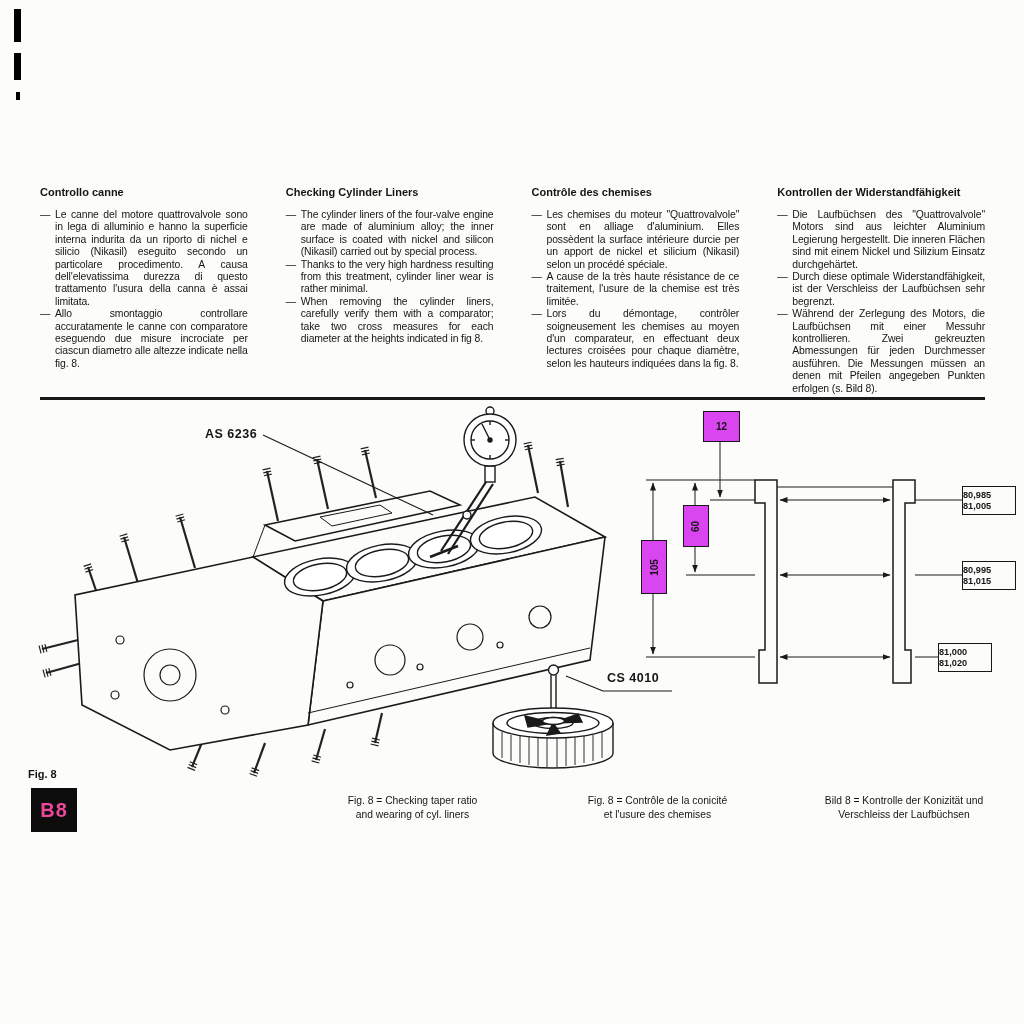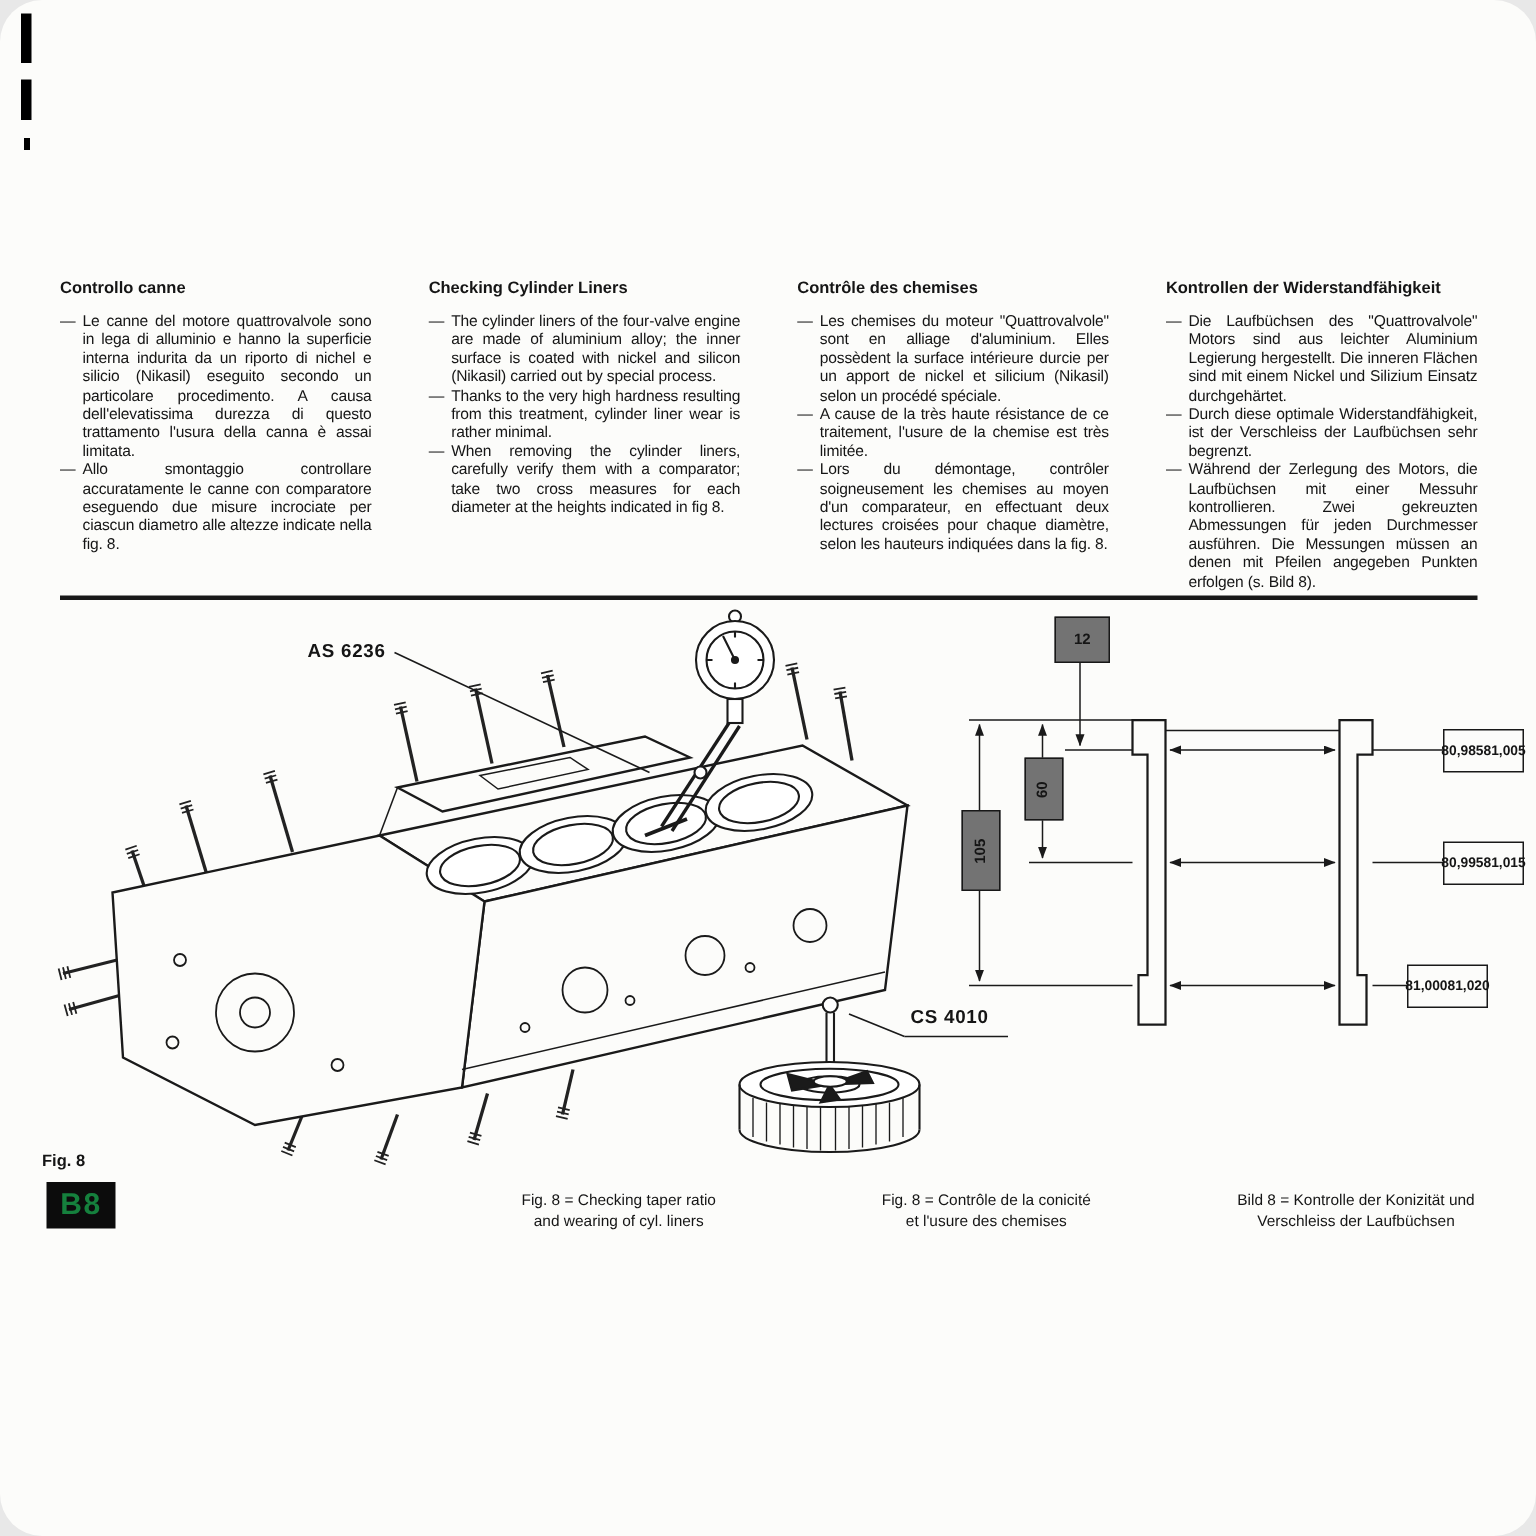--- a/index.html
+++ b/index.html
@@ -1,45 +1,45 @@
 <!DOCTYPE html>
 <html><head>
 <meta charset="utf-8">
 <style>
   html,body { margin:0; padding:0; background:#e8e8e8; }
   .page { position:relative; width:1024px; height:1024px; background:#fcfcfa;
-          font-family:"Liberation Sans", sans-serif; color:#151515; overflow:hidden;border-radius:28px; }
+          font-family:"Liberation Sans", sans-serif; color:#151515; overflow:hidden; }
 
   .artifact { position:absolute; background:#000; }
 
   .cols { position:absolute; left:40px; top:186px; width:945px;
           display:grid; grid-template-columns:repeat(4,1fr); column-gap:38px; }
   .col h3 { font-size:11px; font-weight:bold; margin:0 0 11px 0; }
   .para { display:flex; }
   .dash { width:15px; flex:none; font-size:10.4px; line-height:12.4px; }
   .ptext { margin:0; font-size:10.4px; line-height:12.4px; text-align:justify;
            letter-spacing:-0.1px; }
 
   .rule { position:absolute; left:40px; top:397px; width:945px; height:3px; background:#181818; }
 
   svg { position:absolute; }
 
   .tool-label { position:absolute; font-weight:bold; font-size:12.5px; letter-spacing:0.5px; }
 
   .dimbox { position:absolute; width:52px; height:27px; border:1.4px solid #181818;
-            background:#fcfcfa; display:flex; flex-direction:row; align-items:center;
+            background:#fcfcfa; display:flex; flex-direction:column; 
             justify-content:center; font-size:9.2px; font-weight:bold; line-height:11px; }
-  .vdim { position:absolute; border:1.4px solid #181818; background:#737373;
+  .vdim { position:absolute; border:1.4px solid #181818; background:#d946ef;
           display:flex; align-items:center; justify-content:center;
           font-size:10px; font-weight:bold; }
   .vdim .rot { transform:rotate(-90deg); white-space:nowrap; }
 
   .figlabel { position:absolute; left:28px; top:768px; font-size:11px; font-weight:bold; }
-  .badge { position:absolute; left:31px; top:788px; width:46px; height:31px; background:#0c0c0c;
-           color:#15803d; font-weight:bold; font-size:20px; display:flex; align-items:center;
+  .badge { position:absolute; left:31px; top:788px; width:46px; height:44px; background:#0c0c0c;
+           color:#ec4899; font-weight:bold; font-size:20px; display:flex; align-items:center;
            justify-content:center; letter-spacing:1px; }
 
   .cap { position:absolute; top:794px; text-align:center; font-size:10.3px; line-height:13.5px; }
   .cap1 { left:60px;  width:230px; }
   .cap2 { left:295px; width:235px; }
   .cap3 { left:545px; width:225px; }
   .cap4 { left:788px; width:232px; }
 </style>
 </head>
 <body>

